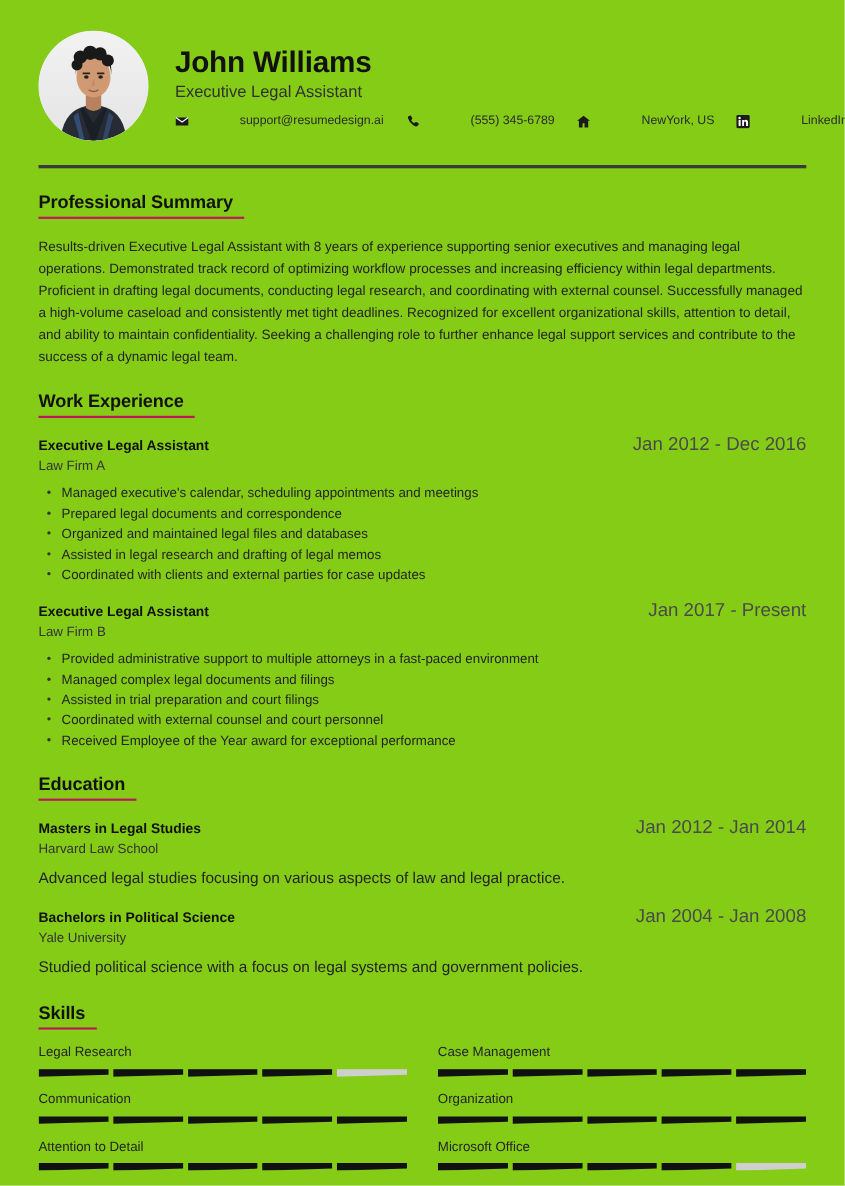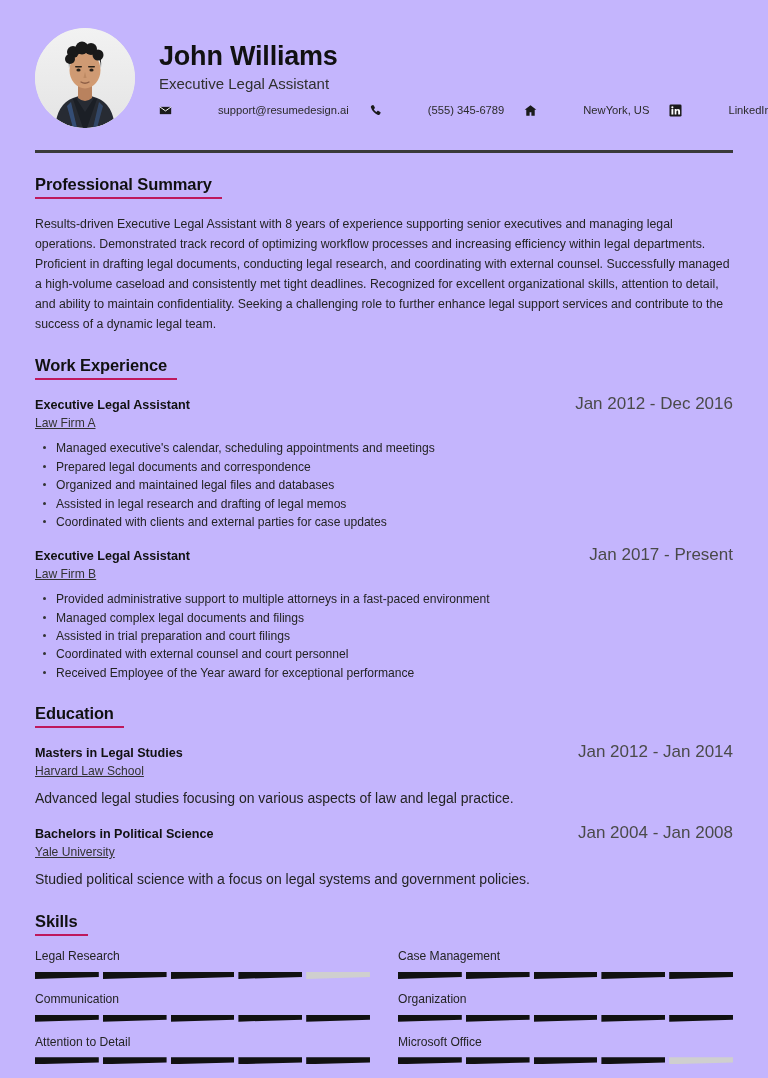--- a/index.html
+++ b/index.html
@@ -11,21 +11,21 @@
     font-family: "Liberation Sans", sans-serif;
     color: #1b1b1b;
     overflow: hidden;
   }
 
   .page {
     position: relative;
     width: 768px;
     height: 1078px;
     padding: 0 35px;
-    background: #c4b5fd;
+    background: #84cc16;
   }
 
   
   .header {
     display: flex;
     align-items: center;
     padding-top: 28px;
     padding-bottom: 4px;
   }
 
@@ -130,21 +130,20 @@
   .entry-date {
     font-size: 17px;
     color: #4a4a4a;
     white-space: nowrap;
     padding-left: 14px;
   }
   .entry-org {
     font-size: 12.1px;
     color: #333333;
     margin-top: 2px;
-    text-decoration: underline;
   }
 
   .bullets {
     list-style: none;
     margin-top: 9px;
   }
   .bullets li {
     position: relative;
     padding-left: 21px;
     font-size: 12.1px;

